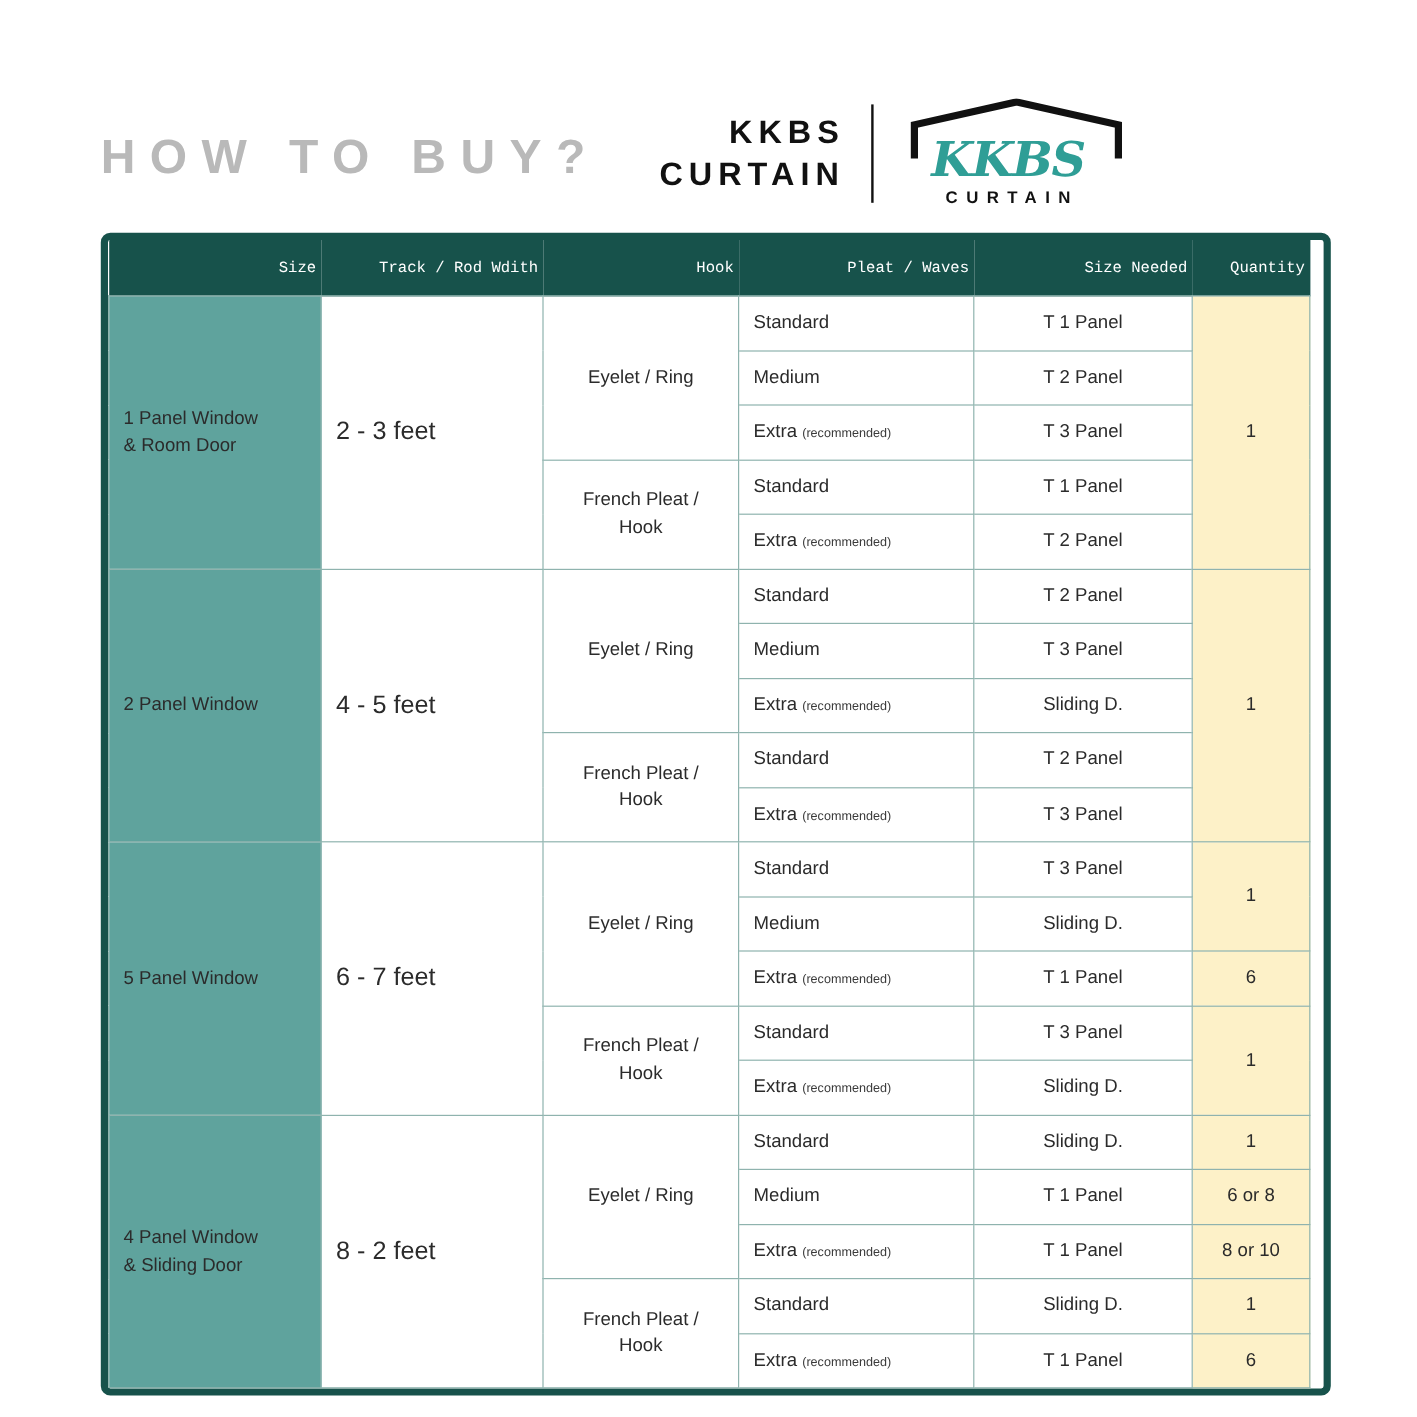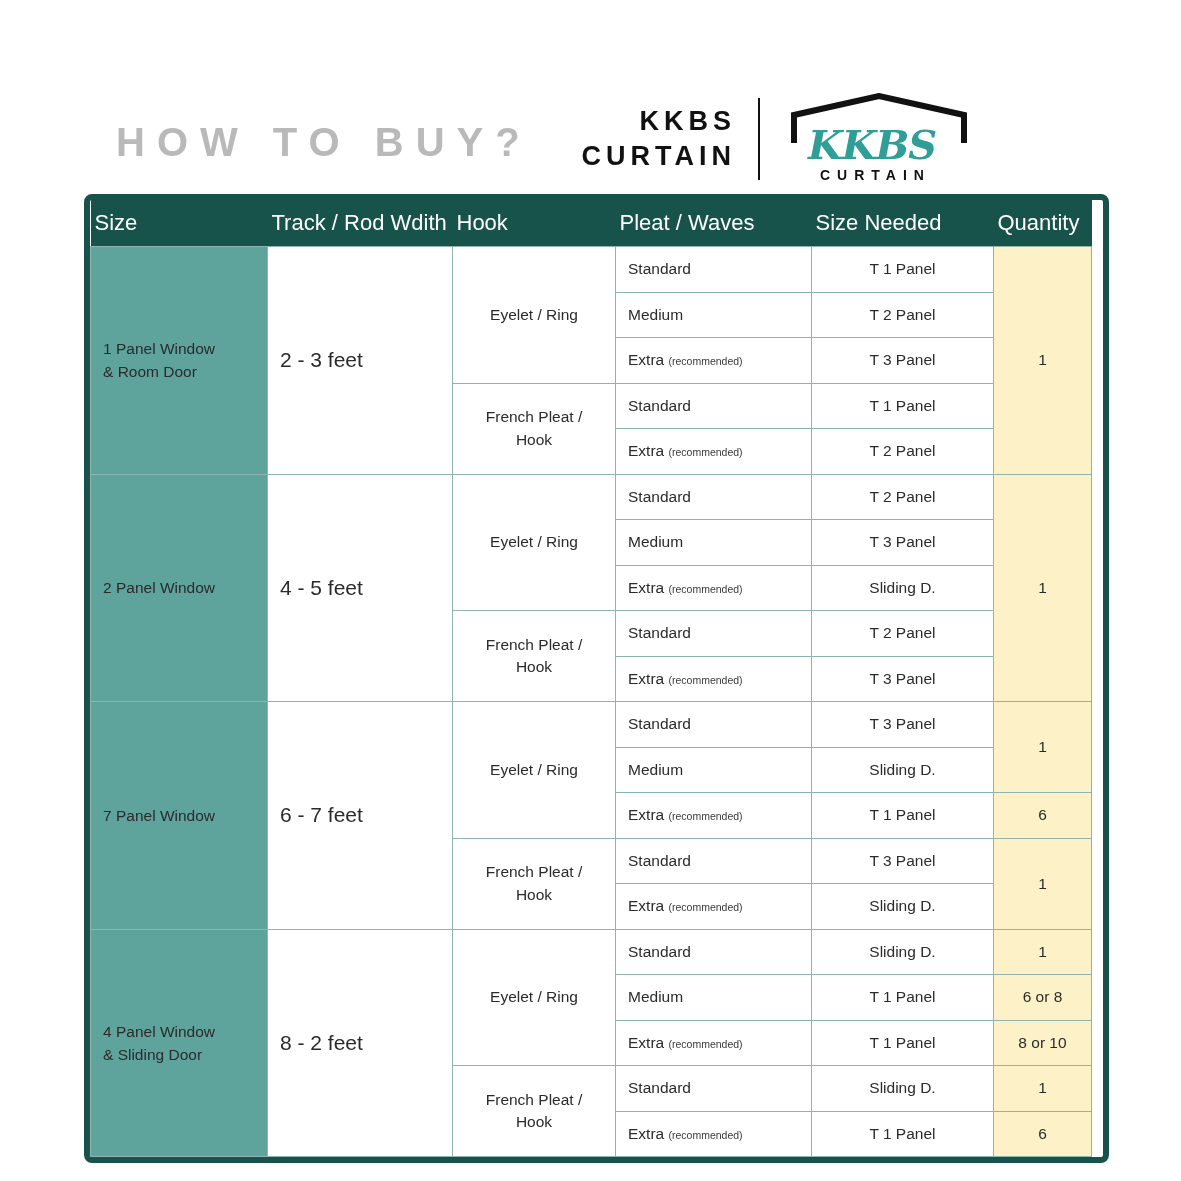--- a/index.html
+++ b/index.html
@@ -12,24 +12,23 @@
     height: 1181px;
     font-family: "Liberation Sans", sans-serif;
     color: #222;
     position: relative;
     overflow: hidden;
   }
 
   
   .header {
     position: absolute;
-    top: 16px; left: 0;
+    top: 5px; left: 0;
     width: 1040px;
     height: 190px;
-    margin-left: 32px;
   }
   .how-to-buy {
     position: absolute;
     left: 84px;
     top: 104px;
     font-size: 40px;
     font-weight: bold;
     letter-spacing: 12px;
     color: #b9b9b9;
   }
@@ -135,25 +134,26 @@
   table.buy-table {
     border-collapse: collapse;
     width: 1001px;
     table-layout: fixed;
     font-size: 15.5px;
   }
   table.buy-table th {
     background: #17524b;
     color: #ffffff;
     font-weight: normal;
-    font-size: 22px;
+    font-size: 13px;
     height: 46px;
-    text-align: left;
+    text-align: right;
     padding: 0 4px;
     border: none;
+    font-family: Liberation Mono, monospace;
   }
   table.buy-table td {
     border: 1px solid #8fb3ae;
     height: 44.5px;
     padding: 0 12px;
     vertical-align: middle;
     color: #2b2b2b;
   }
   .col-size   { width: 177px; }
   .col-track  { width: 185px; }
@@ -288,21 +288,21 @@
         <tr>
           <td class="types-cell" rowspan="2">French Pleat /<br>Hook</td>
           <td class="pleat-cell">Standard</td>
           <td class="needed-cell">T 2 Panel</td>
         </tr>
         <tr>
           <td class="pleat-cell">Extra <span class="rec-note">(recommended)</span></td>
           <td class="needed-cell">T 3 Panel</td>
         </tr>
         <tr class="group-sep">
-          <td class="size-cell" rowspan="5">7 Panel Window</td>
+          <td class="size-cell" rowspan="5">5 Panel Window</td>
           <td class="track-cell" rowspan="5">6 - 7 feet</td>
           <td class="types-cell" rowspan="3">Eyelet / Ring</td>
           <td class="pleat-cell">Standard</td>
           <td class="needed-cell">T 3 Panel</td>
           <td class="qty-cell" rowspan="2">1</td>
         </tr>
         <tr>
           <td class="pleat-cell">Medium</td>
           <td class="needed-cell">Sliding D.</td>
         </tr>

